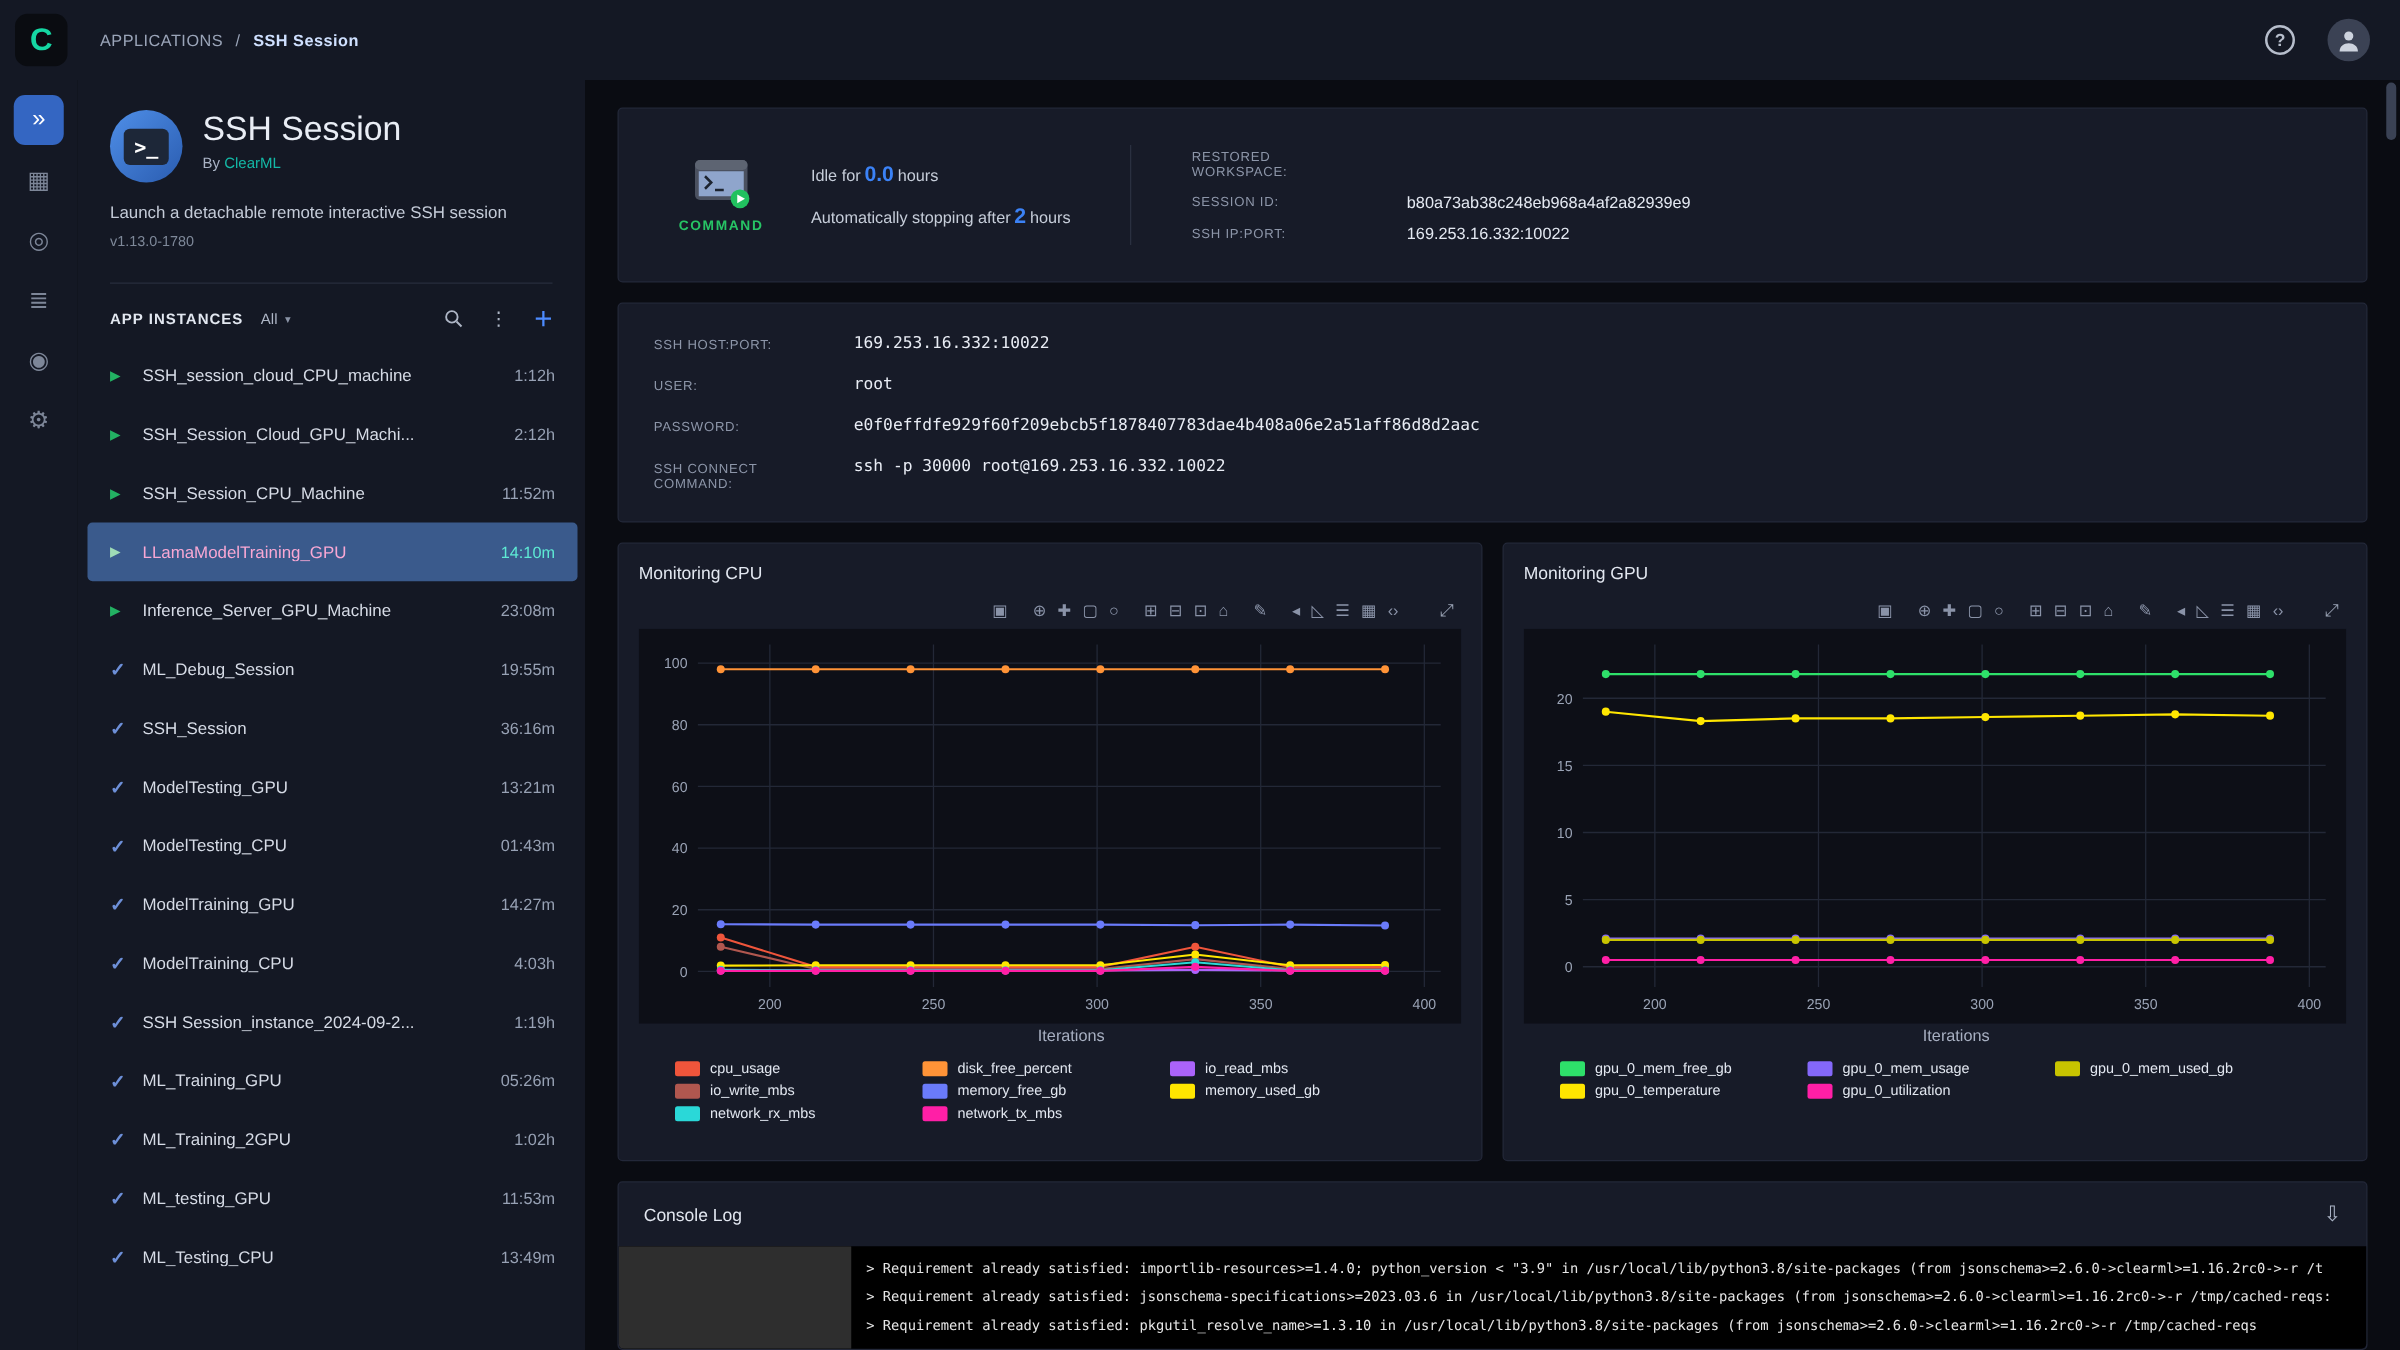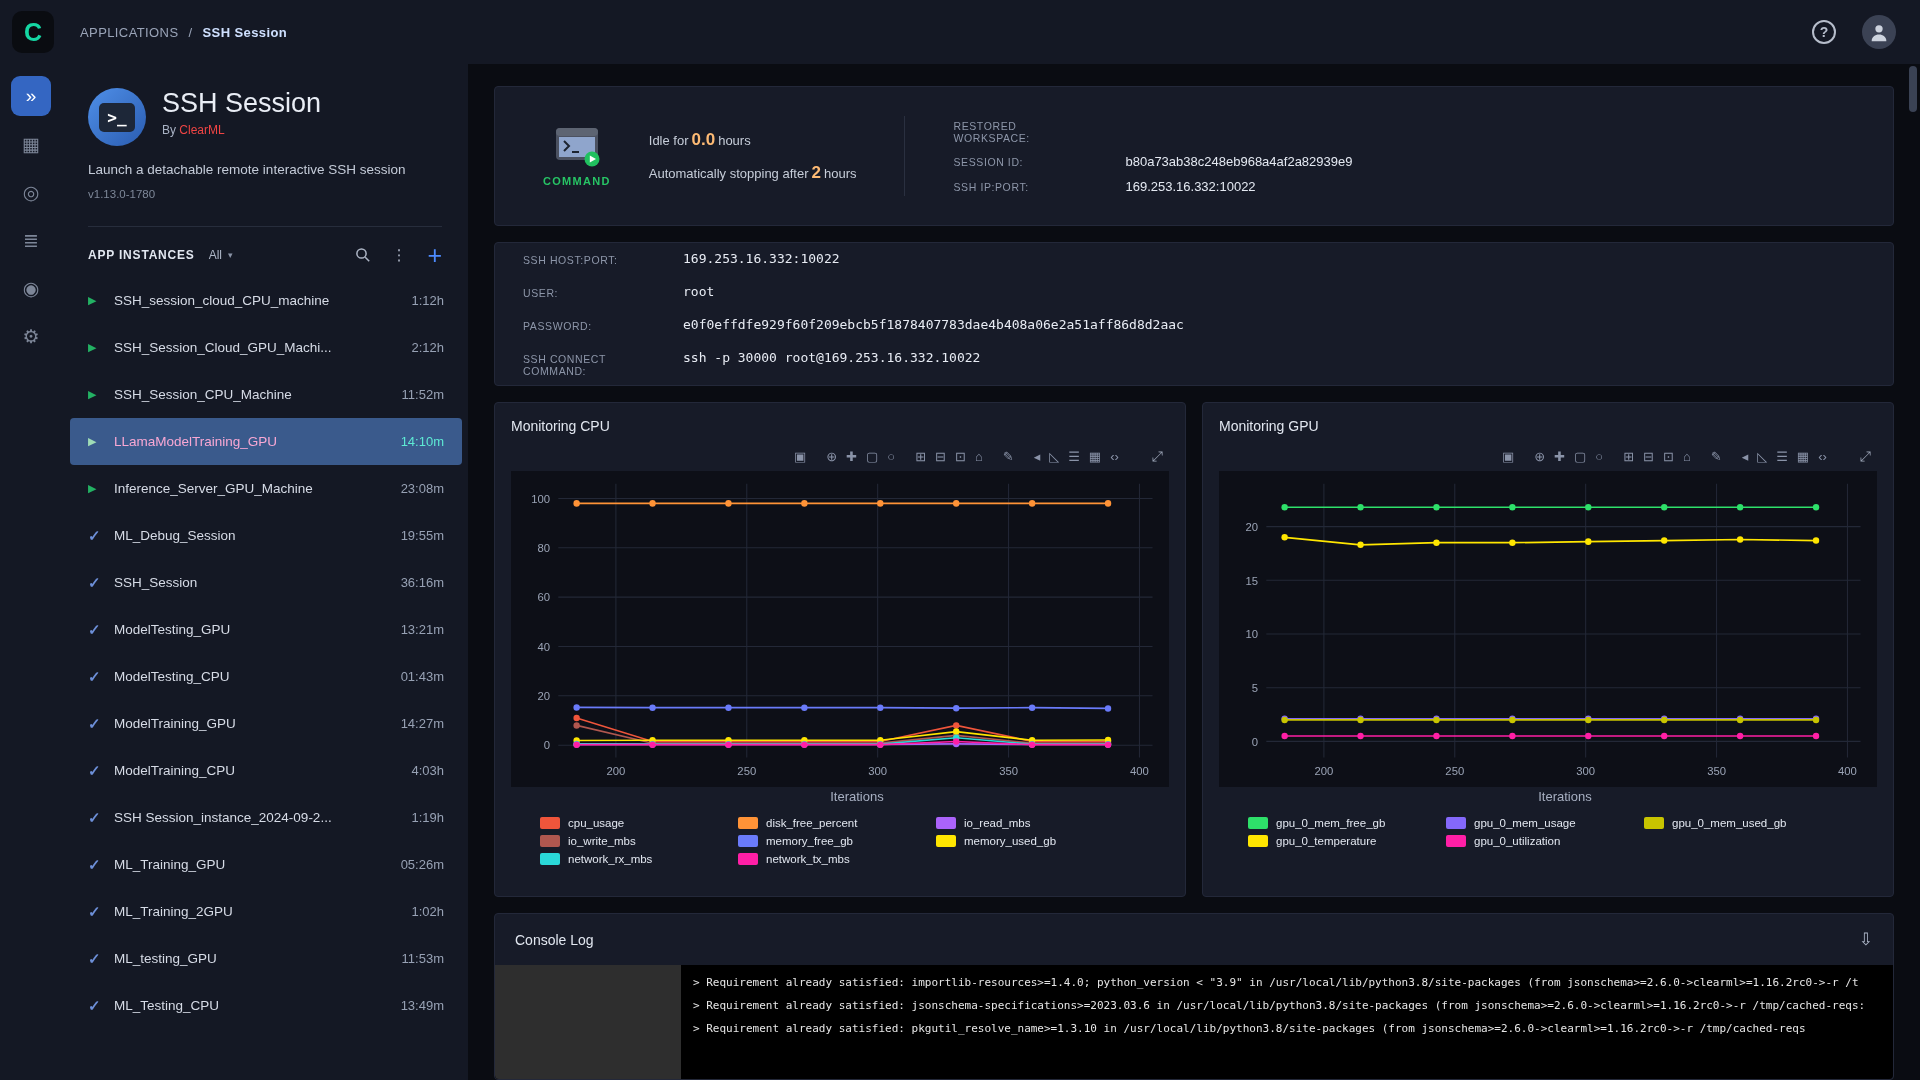--- a/index.html
+++ b/index.html
@@ -22,21 +22,21 @@
   .rail { width:62px; background:#141824; display:flex; flex-direction:column; align-items:center; padding-top:12px; gap:8px; }
   .rail-item { width:40px; height:40px; border-radius:9px; display:flex; align-items:center; justify-content:center; color:#7d8698; font-size:19px; }
   .rail-item.active { background:#3466c2; color:#fff; }
 
   .panel { width:406px; background:#141824; padding-top:24px; display:flex; flex-direction:column; }
   .app-head { display:flex; gap:16px; padding:0 26px; align-items:flex-start; }
   .app-icon { width:58px; height:58px; border-radius:50%; background:linear-gradient(135deg,#4f8fe8,#2a5cb0); display:flex; align-items:center; justify-content:center; flex:none; }
   .app-icon span { font-family:"DejaVu Sans Mono", monospace; font-weight:bold; color:#fff; font-size:16px; background:#1d2738; padding:5px 8px; border-radius:5px; }
   .app-title { font-size:27px; font-weight:400; color:#e9edf5; line-height:1.15; }
   .app-by { font-size:12px; color:#aab3c5; margin-top:4px; }
-  .app-by .brand { color:#ef4444; }
+  .app-by .brand { color:#14b8a6; }
   .app-desc { padding:16px 26px 0; font-size:13.5px; color:#c4cbd8; }
   .app-ver { padding:11px 26px 0; font-size:11.5px; color:#7e8899; }
   .panel-divider { margin:26px 26px 0; border-top:1px solid #272d3c; }
 
   .inst-toolbar { display:flex; align-items:center; padding:18px 26px 10px; gap:14px; }
   .inst-title { font-size:12px; font-weight:bold; letter-spacing:.8px; color:#e2e7f0; }
   .inst-filter { font-size:12px; color:#aeb6c6; display:flex; gap:6px; align-items:center; }
   .caret { font-size:9px; color:#8a93a6; }
   .inst-tools { margin-left:auto; display:flex; align-items:center; gap:20px; color:#aeb6c6; }
   .kebab { font-size:15px; letter-spacing:1px; }
@@ -55,28 +55,28 @@
   .inst-row.selected .inst-ic.run { color:#9fdcb6; }
 
   .main { flex:1; background:#0a0c12; padding:22px 26px 0; display:flex; flex-direction:column; gap:16px; position:relative; overflow:hidden; }
   .card { background:#171b28; border:1px solid #232839; border-radius:4px; }
 
   
   .status-card { display:flex; align-items:center; padding:18px 28px; gap:38px; height:140px; }
   .status-left { display:flex; flex-direction:column; align-items:center; margin-left:20px; }
   .status-label { margin-top:7px; font-size:11px; letter-spacing:1.3px; color:#27c465; font-weight:bold; }
   .status-mid { display:flex; flex-direction:column; gap:13px; font-size:13px; color:#c6cdd9; }
-  .status-mid b { font-size:17px; color:#fdba74; margin:0 3px; }
+  .status-mid b { font-size:17px; color:#3b82f6; margin:0 3px; }
   .status-divider { width:1px; height:80px; background:#2a3040; margin:0 10px; }
   .status-info { display:grid; grid-template-columns:150px auto; column-gap:22px; row-gap:10px; align-items:start; font-size:13px; }
   .si-label { font-size:10.5px; letter-spacing:.6px; color:#8d96a9; padding-top:2px; max-width:115px; }
   .si-value { color:#e4e9f2; }
 
   
-  .ssh-card { padding:8px 28px; }
+  .ssh-card { padding:24px 28px; }
   .ssh-grid { display:grid; grid-template-columns:132px auto; column-gap:28px; row-gap:18px; }
   .ssh-label { font-size:10.5px; letter-spacing:.6px; color:#8d96a9; padding-top:3px; max-width:112px; }
   .ssh-value { font-family:"DejaVu Sans Mono", monospace; font-size:13px; color:#e8ecf4; word-break:break-all; max-width:640px; }
 
   
   .charts-row { display:flex; gap:16px; }
   .chart-card { flex:1; padding:15px 16px 10px; display:flex; flex-direction:column; min-width:0; }
   .chart-title { font-size:14px; color:#e2e7f0; }
   .chart-toolbar { display:flex; align-items:center; gap:9px; align-self:flex-end; color:#8a93a8; font-size:13px; margin:14px 6px 6px 0; }
   .tool.gap { margin-left:11px; }

